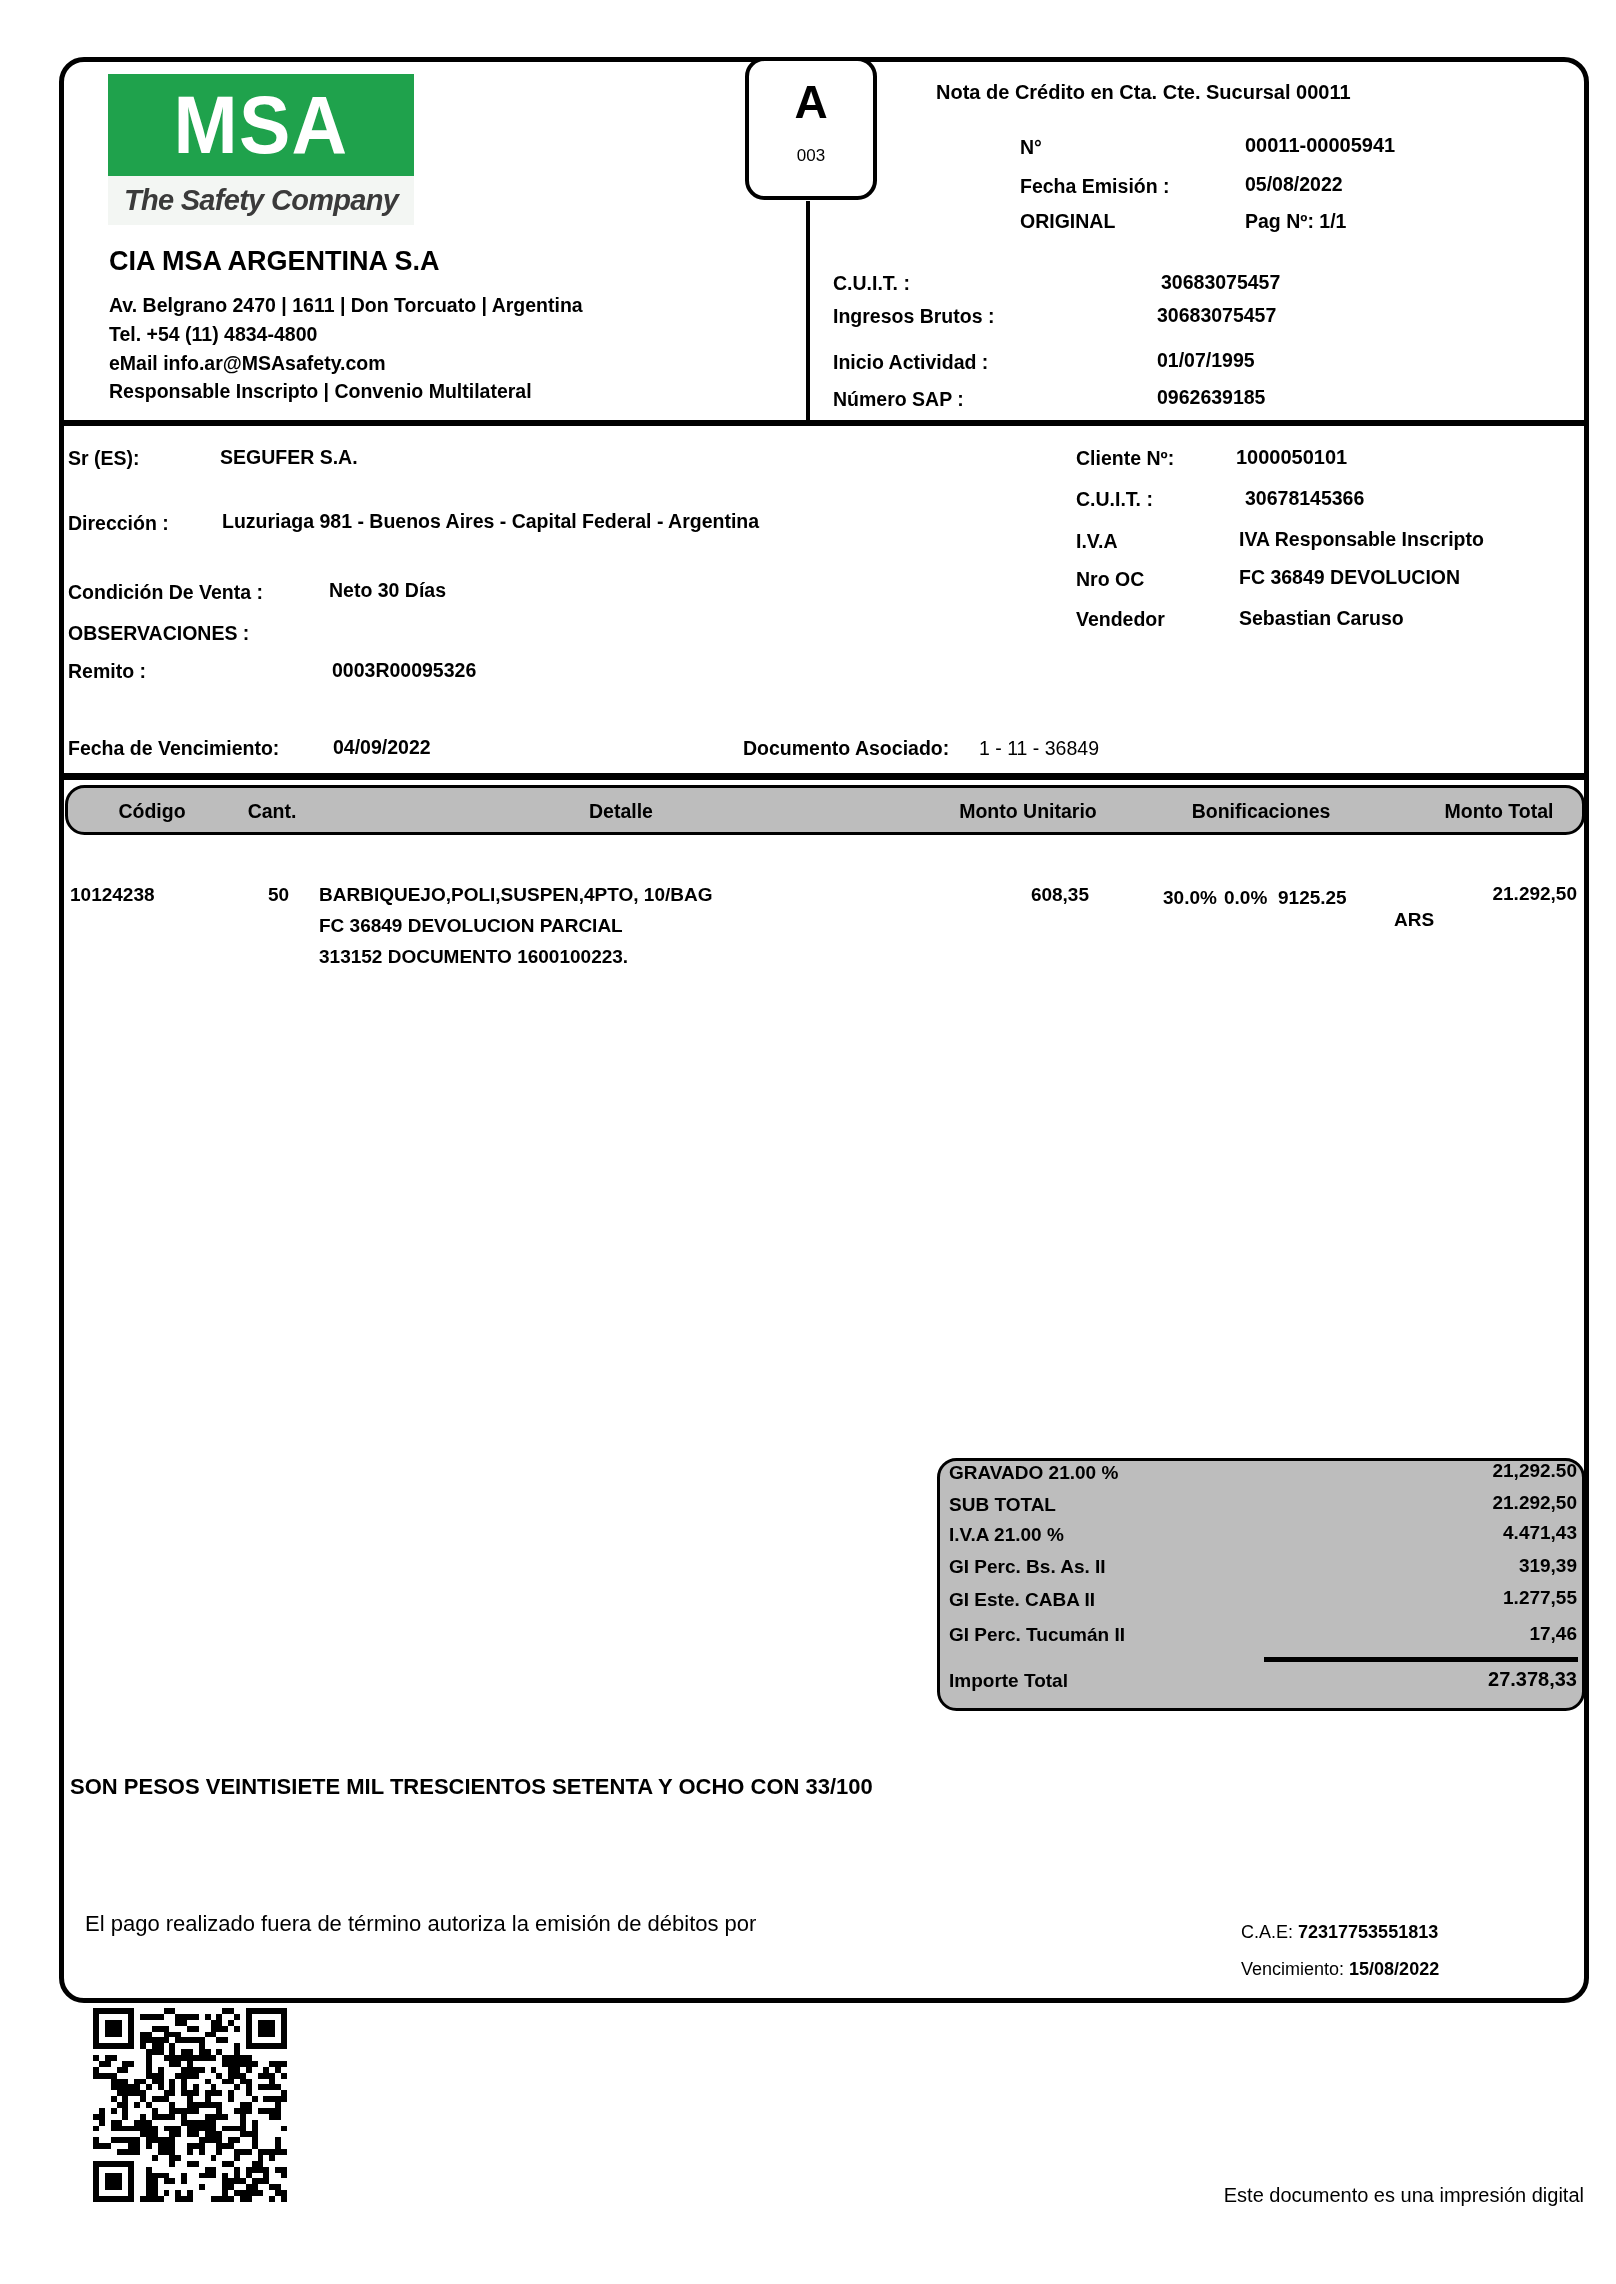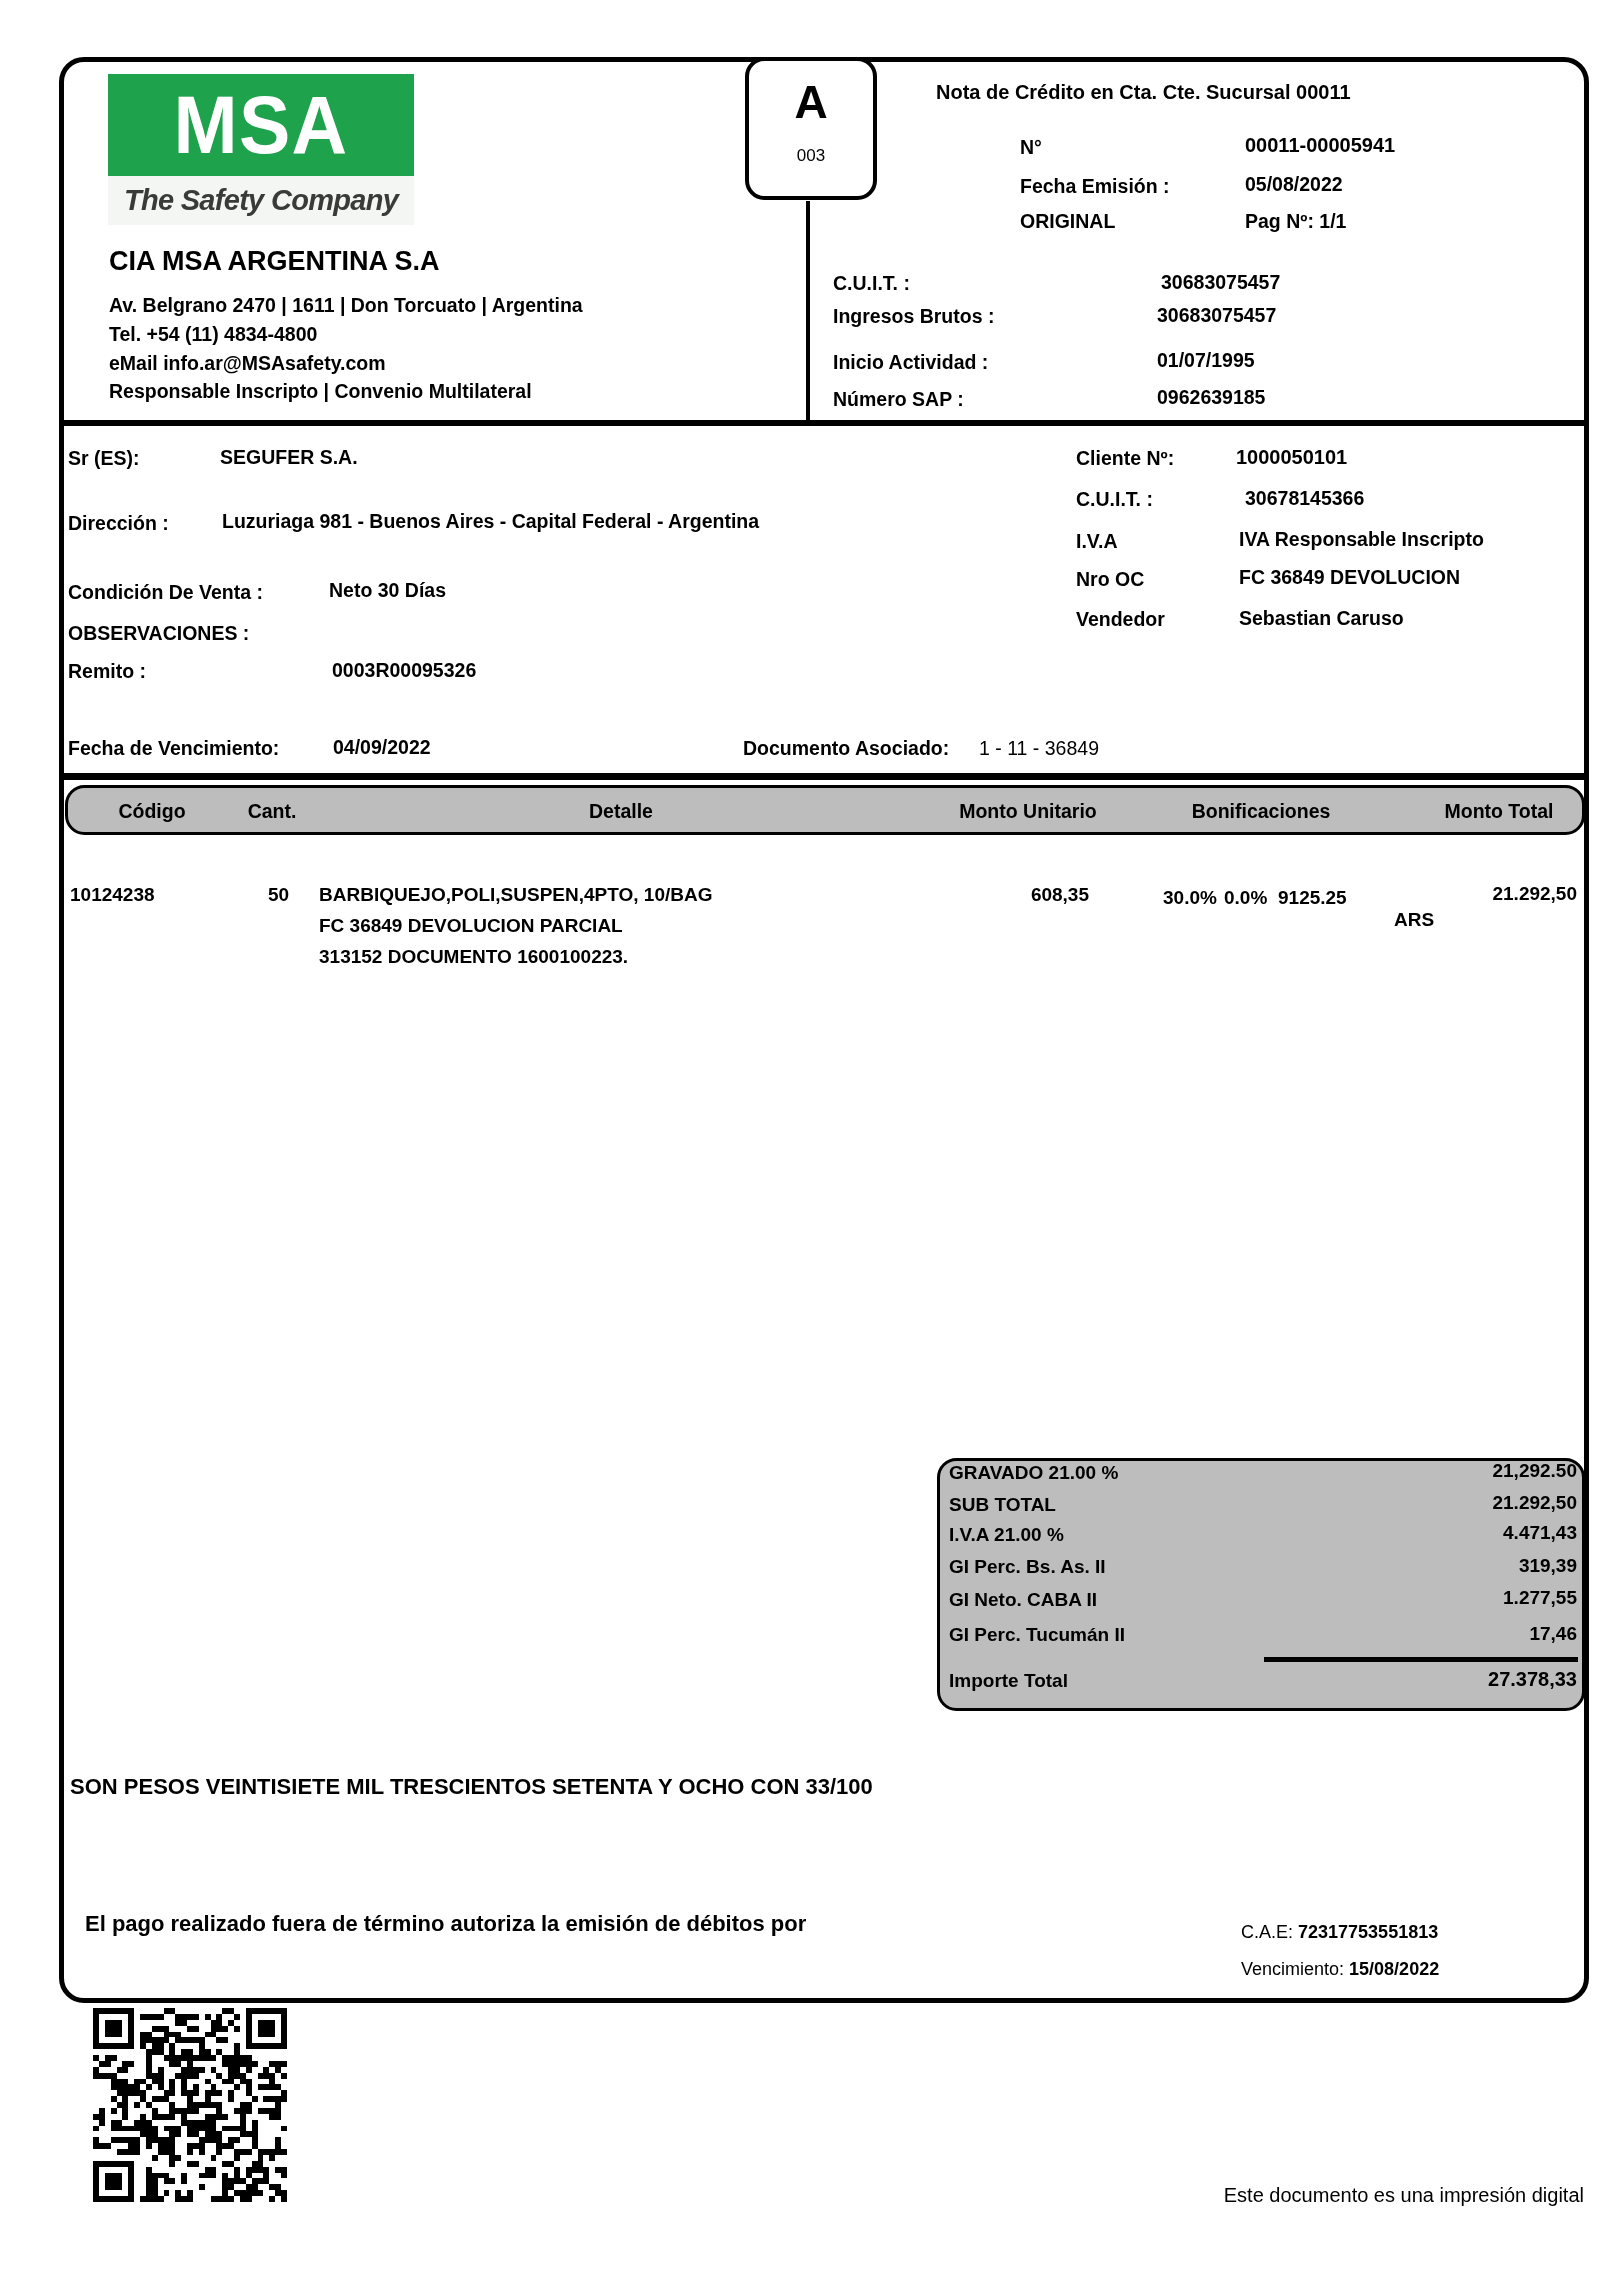--- a/index.html
+++ b/index.html
@@ -136,32 +136,32 @@
 
   <div class="totals"></div>
   <div class="t-label" style="top:1462px;">GRAVADO  21.00 %</div>
   <div class="t-value" style="top:1460px;">21,292.50</div>
   <div class="t-label" style="top:1494px;">SUB TOTAL</div>
   <div class="t-value" style="top:1492px;">21.292,50</div>
   <div class="t-label" style="top:1524px;">I.V.A 21.00 %</div>
   <div class="t-value" style="top:1522px;">4.471,43</div>
   <div class="t-label" style="top:1556px;">GI Perc. Bs. As. II</div>
   <div class="t-value" style="top:1555px;">319,39</div>
-  <div class="t-label" style="top:1589px;">GI Neto. CABA II</div>
+  <div class="t-label" style="top:1589px;">GI Este. CABA II</div>
   <div class="t-value" style="top:1587px;">1.277,55</div>
   <div class="t-label" style="top:1624px;">GI Perc. Tucumán II</div>
   <div class="t-value" style="top:1623px;">17,46</div>
   <div class="t-rule"></div>
   <div class="t-label" style="top:1670px;">Importe Total</div>
   <div class="t-value fs31" style="top:1668px;">27.378,33</div>
 
   <div class="abs txt b fs34" style="left:70px;top:1774px;">SON PESOS VEINTISIETE MIL TRESCIENTOS SETENTA Y OCHO CON 33/100</div>
 
 
-  <div class="abs txt fs34" style="left:85px;top:1911px;font-weight:bold;">El pago realizado fuera de término autoriza la emisión de débitos por</div>
+  <div class="abs txt fs34" style="left:85px;top:1911px;">El pago realizado fuera de término autoriza la emisión de débitos por</div>
 
   <div class="abs txt fs28" style="left:1241px;top:1922px;">
     <span>C.A.E:</span>
     <span class="b">72317753551813</span>
   </div>
   <div class="abs txt fs28" style="left:1241px;top:1959px;">
     <span>Vencimiento:</span>
     <span class="b">15/08/2022</span>
   </div>
 

